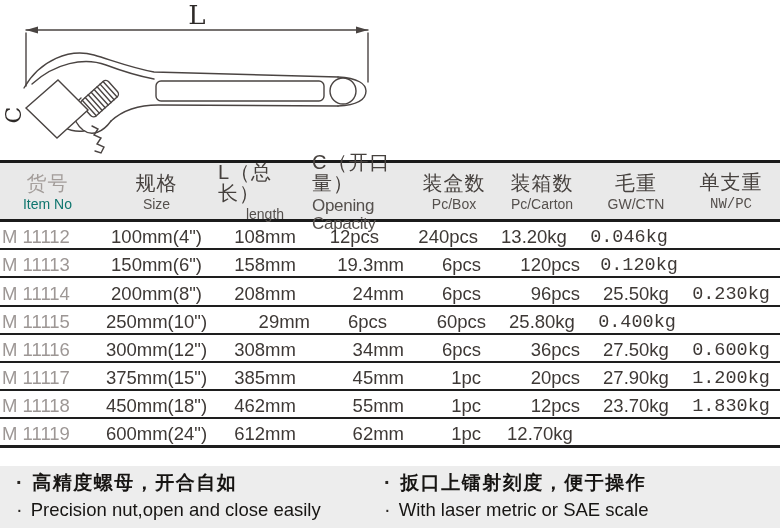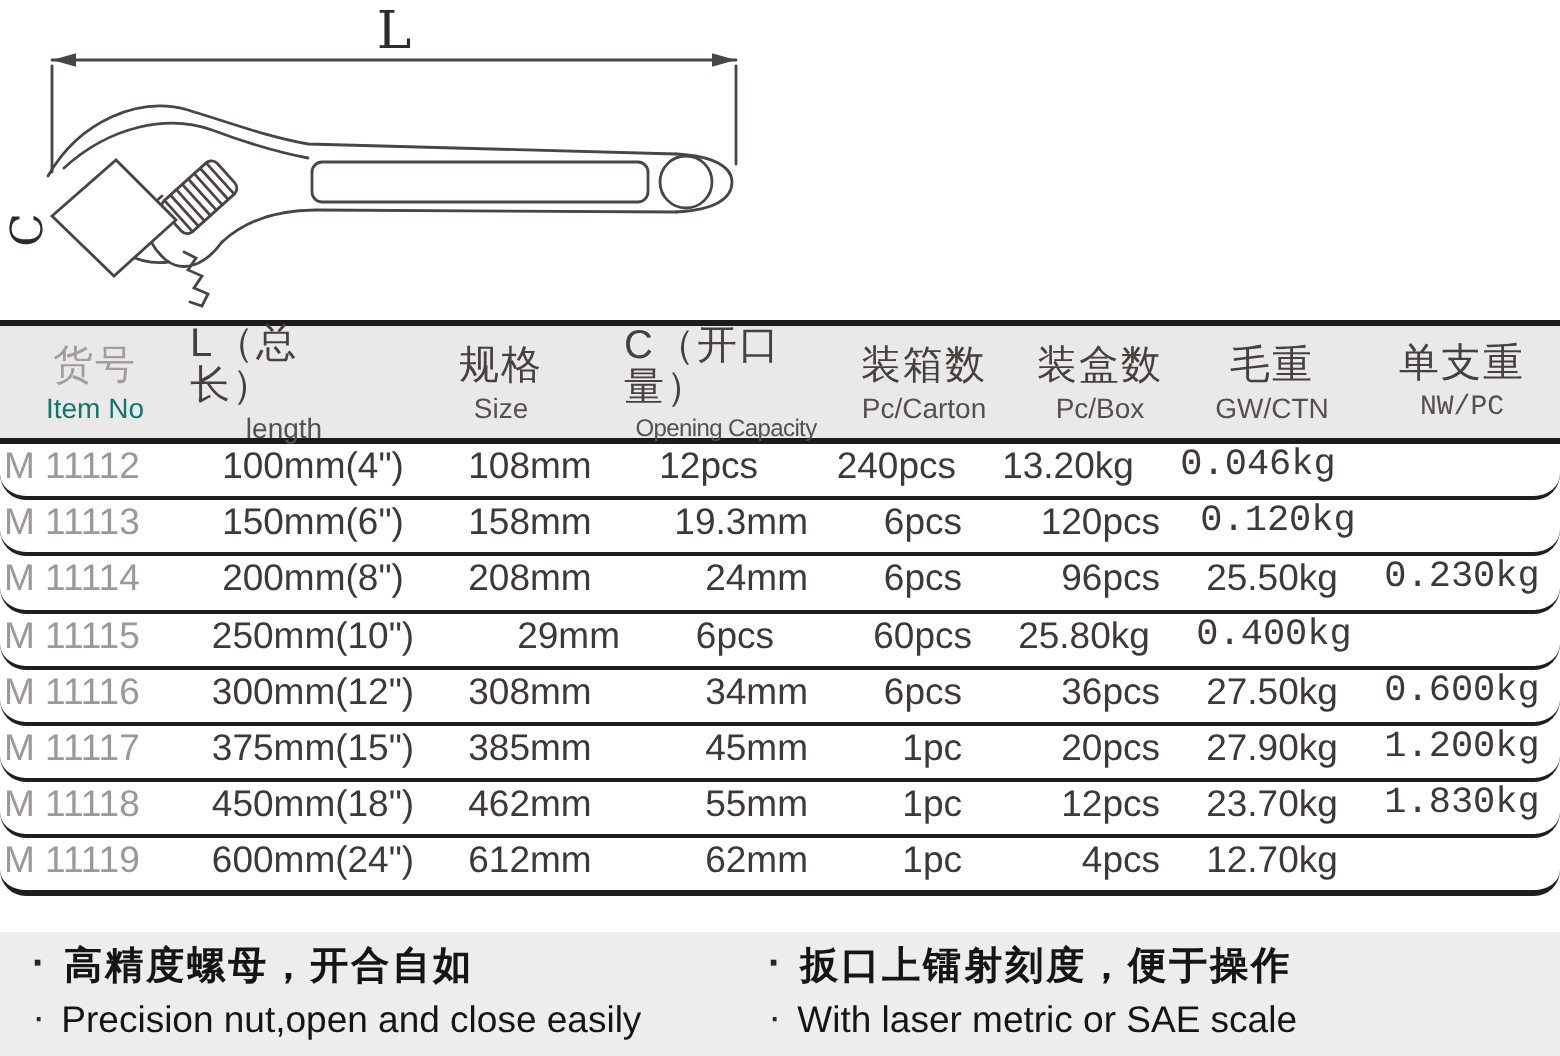--- a/index.html
+++ b/index.html
@@ -13,27 +13,27 @@
 
   
   #spec-table { position:absolute; top:160px; left:0; width:780px; }
   .thead { display:flex; width:780px; height:62px;
            background:#e9e9e9;
            border-top:3px solid #1b1b1b; border-bottom:3px solid #1b1b1b; }
   .th { display:flex; flex-direction:column; justify-content:center; align-items:center;
         color:#46413e; line-height:1.05; padding-top:2px; }
   .th .zh { font-size:20px; letter-spacing:1px; }
   .th .en { font-size:14px; margin-top:3px; color:#55504d; }
-  .th.col3 .en { font-size:12px; letter-spacing:-0.3px; }
+  .th.col3 .en { font-size:17px; letter-spacing:-0.3px; }
   .th.col0 { color:#a39d9a; }
   .th.col0 .en { color:#0f766e; }
 
   .tbody { width:780px; }
-  .tr { display:flex; width:780px; height:28.2px; align-items:flex-start;
-        border-bottom:2px solid #1e1e1e;border-radius:13px; }
+  .tr { display:flex; width:780px; height:28.2px; align-items:flex-end;
+        border-bottom:2px solid #1e1e1e; }
   .tr:last-child { border-bottom-width:3px; }
   .td { font-size:18.5px; color:#3e3936; white-space:nowrap; overflow:hidden; }
 
   
   .col0 { width:95px; }  .col1 { width:123px; } .col2 { width:94px; }
   .col3 { width:102px; } .col4 { width:80px; }  .col5 { width:96px; }
   .col6 { width:92px; }  .col7 { width:98px;font-family:Liberation Mono, monospace; }
 
   .td.col0 { color:#9d9795; text-align:left; padding-left:5px; transform:translateX(-3px); }
   .td.col1 { text-align:center; }
@@ -111,39 +111,39 @@
       <text x="14" y="122" text-anchor="middle" font-family="DejaVu Serif, serif" font-size="22" fill="#2e2a28" transform="rotate(-90 14 115)">C</text>
     </svg>
   </div>
 
   <div id="spec-table">
     <div class="thead">
         <div class="th col0">
           <span class="zh">货号</span>
           <span class="en">Item No</span>
         </div>
+        <div class="th col1">
+          <span class="zh">规格</span>
+          <span class="en">Size</span>
+        </div>
         <div class="th col2">
           <span class="zh">L（总长）</span>
           <span class="en">length</span>
         </div>
-        <div class="th col1">
-          <span class="zh">规格</span>
-          <span class="en">Size</span>
-        </div>
         <div class="th col3">
           <span class="zh">C（开口量）</span>
           <span class="en">Opening Capacity</span>
         </div>
+        <div class="th col4">
+          <span class="zh">装盒数</span>
+          <span class="en">Pc/Box</span>
+        </div>
         <div class="th col5">
           <span class="zh">装箱数</span>
           <span class="en">Pc/Carton</span>
-        </div>
-        <div class="th col4">
-          <span class="zh">装盒数</span>
-          <span class="en">Pc/Box</span>
         </div>
         <div class="th col6">
           <span class="zh">毛重</span>
           <span class="en">GW/CTN</span>
         </div>
         <div class="th col7">
           <span class="zh">单支重</span>
           <span class="en">NW/PC</span>
         </div>
       </div>
@@ -214,21 +214,20 @@
           <div class="td col5">12pcs</div>
           <div class="td col6">23.70kg</div>
           <div class="td col7">1.830kg</div>
         </div>
         <div class="tr">
           <div class="td col0">M 11119</div>
           <div class="td col1">600mm(24")</div>
           <div class="td col2">612mm</div>
           <div class="td col3">62mm</div>
           <div class="td col4">1pc</div>
-          <div class="td col5">4pcs</div>
           <div class="td col6">12.70kg</div>
         </div>
       </div>
   </div>
 
   <div id="features">
     <div class="feat-col left">
       <div class="feat-line zh">
         <span class="bullet">·</span>
         <span>高精度螺母，开合自如</span>

